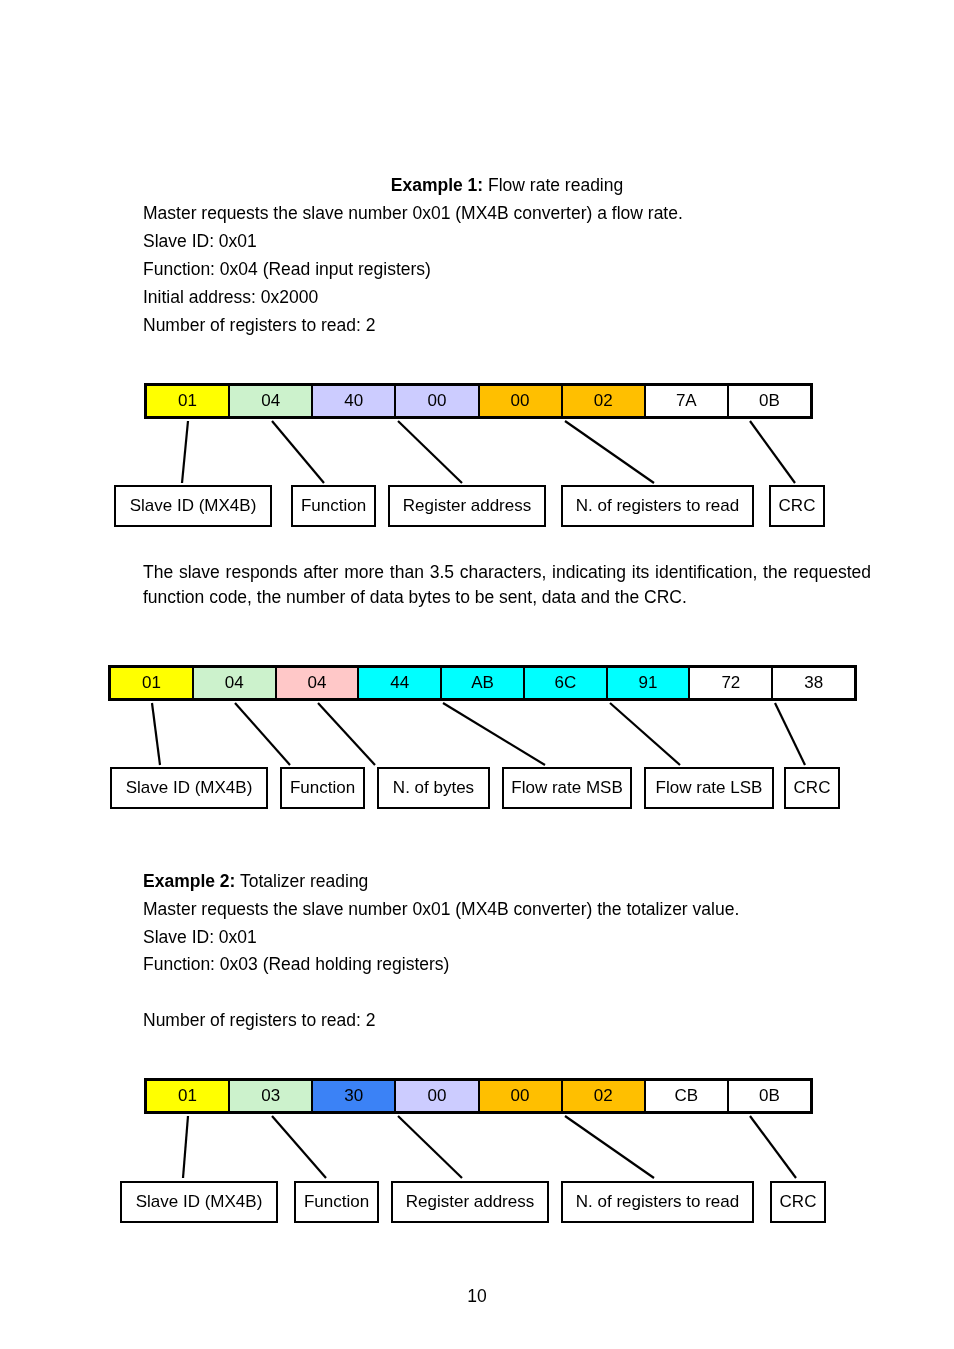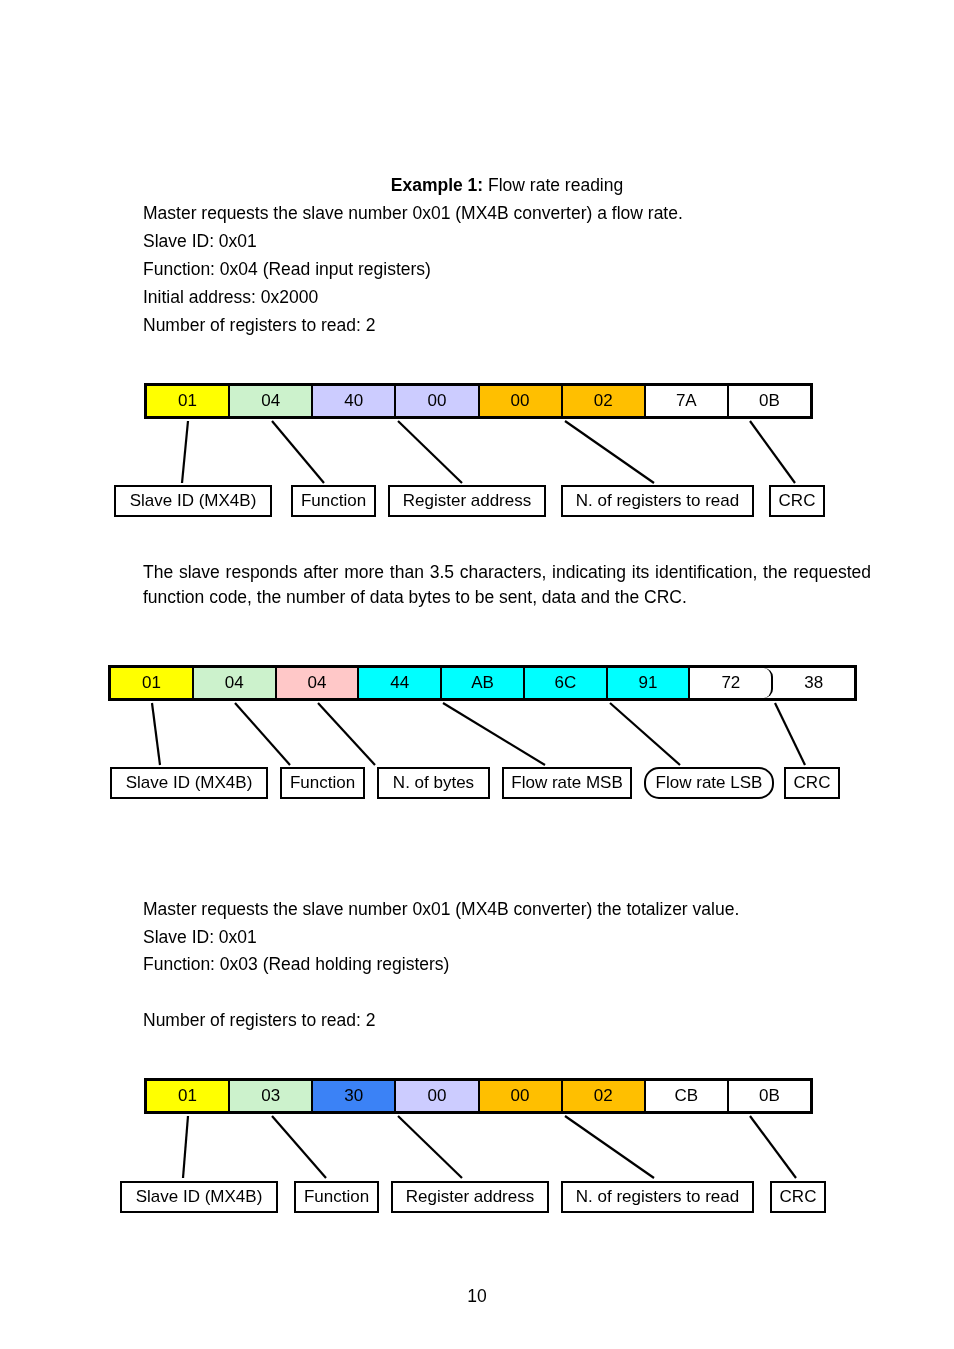--- a/index.html
+++ b/index.html
@@ -69,21 +69,21 @@
   
   .label-box {
     position: absolute;
     border: 2px solid #000000;
     box-sizing: border-box;
     background: #ffffff;
     font-size: 17px;
     display: flex;
     align-items: center;
     justify-content: center;
-    height: 32px;
+    height: 42px;
     white-space: nowrap;
     padding: 0 8px;
   }
 
   
   .connectors {
     position: absolute;
     left: 0;
     top: 0;
     pointer-events: none;
@@ -146,41 +146,42 @@
   <div class="para" style="top:560px;">The slave responds after more than 3.5 characters, indicating its identification, the requested function code, the number of data bytes to be sent, data and the CRC.</div>
 
   <div class="frame" id="frame-1" style="left:108px; top:665px; width:749px; height:36px;">
       <div class="cell" style="background: rgb(255, 255, 0); flex: 1 1 0px;">01</div>
       <div class="cell" style="background: rgb(204, 242, 204); flex: 1 1 0px;">04</div>
       <div class="cell" style="background: rgb(255, 200, 200); flex: 1 1 0px;">04</div>
       <div class="cell" style="background: rgb(0, 255, 255); flex: 1 1 0px;">44</div>
       <div class="cell" style="background: rgb(0, 255, 255); flex: 1 1 0px;">AB</div>
       <div class="cell" style="background: rgb(0, 255, 255); flex: 1 1 0px;">6C</div>
       <div class="cell" style="background: rgb(0, 255, 255); flex: 1 1 0px;">91</div>
-      <div class="cell" style="background: rgb(255, 255, 255); flex: 1 1 0px; border-radius: 9px;">72</div>
+      <div class="cell" style="background: rgb(255, 255, 255); flex: 1 1 0px;">72</div>
       <div class="cell" style="background: rgb(255, 255, 255); flex: 1 1 0px;">38</div>
     </div>
 
   <svg class="connectors" width="954" height="1349">
     <line x1="152" y1="703" x2="160" y2="765"></line>
     <line x1="235" y1="703" x2="290" y2="765"></line>
     <line x1="318" y1="703" x2="375" y2="765"></line>
     <line x1="443" y1="703" x2="545" y2="765"></line>
     <line x1="610" y1="703" x2="680" y2="765"></line>
     <line x1="775" y1="703" x2="805" y2="765"></line>
   </svg>
 
   <div class="label-box" style="left:110px; top:767px; width:158px;">Slave ID (MX4B)</div>
   <div class="label-box" style="left:280px; top:767px; width:85px;">Function</div>
   <div class="label-box" style="left:377px; top:767px; width:113px;">N. of bytes</div>
   <div class="label-box" style="left:502px; top:767px; width:130px;">Flow rate MSB</div>
-  <div class="label-box" style="left:644px; top:767px; width:130px;border-radius:15px;">Flow rate LSB</div>
+  <div class="label-box" style="left:644px; top:767px; width:130px;">Flow rate LSB</div>
   <div class="label-box" style="left:784px; top:767px; width:56px;">CRC</div>
 
 
+  <div class="para left" style="top:869px;"><b>Example 2:</b><span> Totalizer reading</span></div>
 
   <div class="para left" style="top:897px;">Master requests the slave number 0x01 (MX4B converter) the totalizer value.</div>
   <div class="para left" style="top:925px;">Slave ID: 0x01</div>
   <div class="para left" style="top:952px;">Function: 0x03 (Read holding registers)</div>
   <div class="para left" style="top:1008px;">Number of registers to read: 2</div>
 
   <div class="frame" id="frame-2" style="left:144px; top:1078px; width:669px; height:36px;">
       <div class="cell" style="background: rgb(255, 255, 0); flex: 1 1 0px;">01</div>
       <div class="cell" style="background: rgb(204, 242, 204); flex: 1 1 0px;">03</div>
       <div class="cell" style="background: #3b82f6; flex: 1 1 0px;">30</div>

